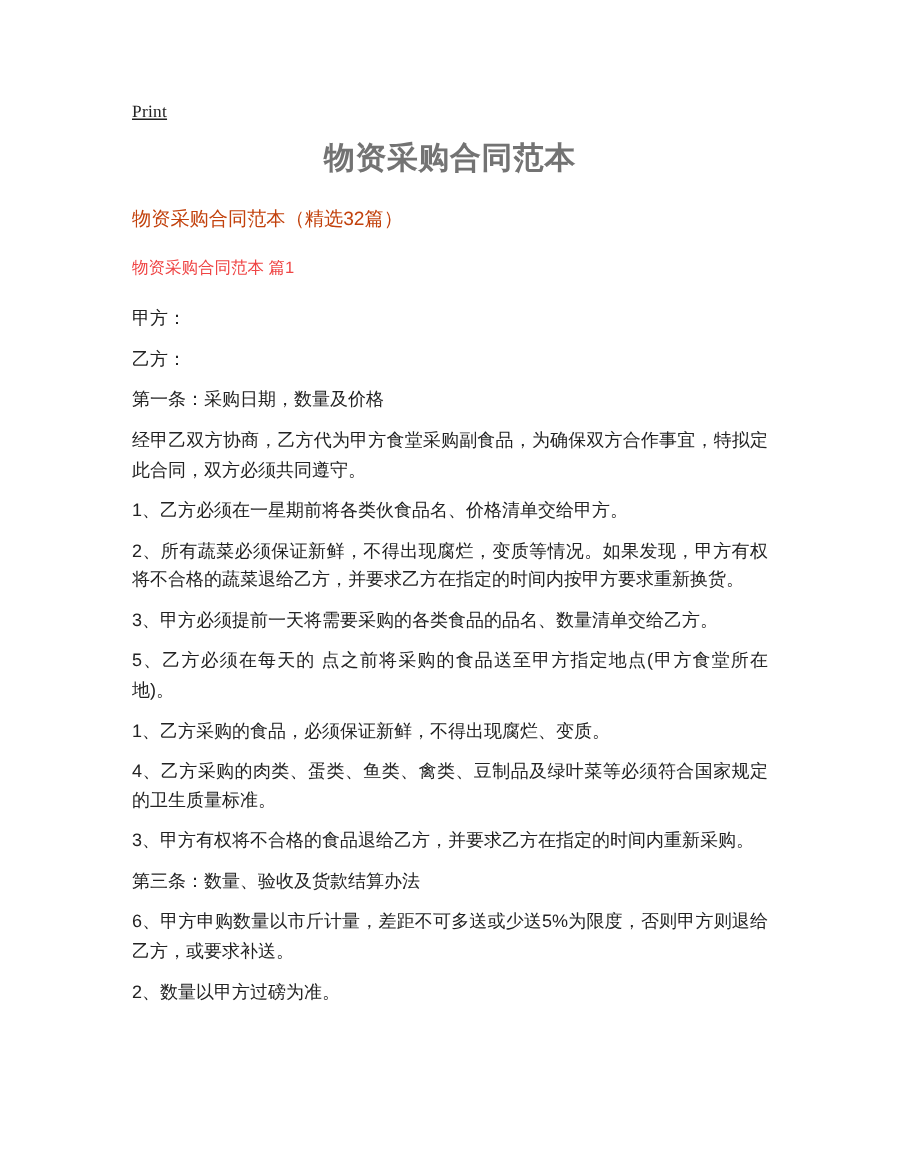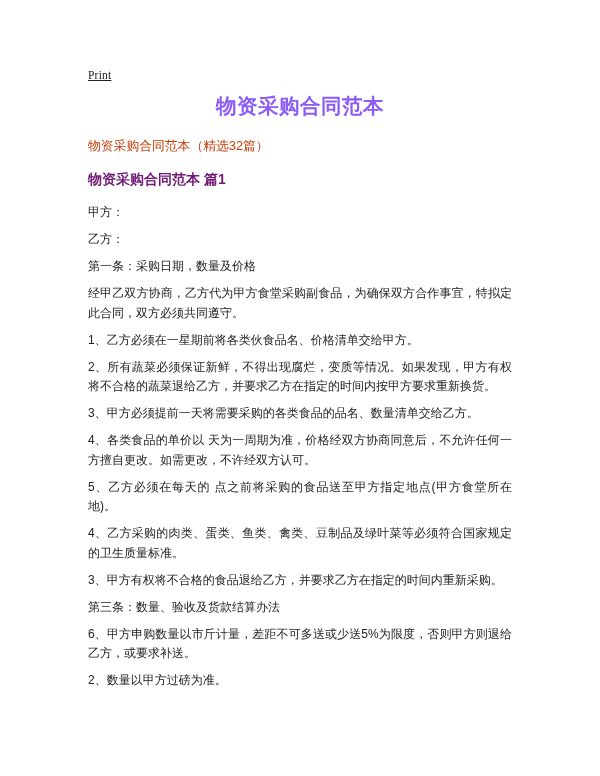--- a/index.html
+++ b/index.html
@@ -37,35 +37,35 @@
     left: 88px;
     top: 92px;
     width: 424px;
   }
   .doc-title {
     font-size: 20.5px;
     font-weight: bold;
     text-align: center;
     line-height: 28px;
     margin: 0 0 16px 0;
-    color: #8b5cf6;
+    color: #737373;
     letter-spacing: 0.5px;
   }
   .subtitle {
     font-size: 12.8px;
     line-height: 20px;
     margin: 0 0 13px 0;
     color: #c2410c;
   }
   .section-heading {
-    font-size: 14px;
-    font-weight: bold;
+    font-size: 11px;
+    font-weight: normal;
     line-height: 20px;
     margin: 0 0 14px 0;
-    color: #701a75;
+    color: #ef4444;
   }
   .para {
     font-size: 12px;
     line-height: 19.5px;
     margin: 0 0 7.5px 0;
     color: #222222;
     text-align: justify;
     text-justify: inter-ideograph;
   }
 </style>
@@ -84,22 +84,22 @@
 
     <p class="section-heading">物资采购合同范本 篇1</p>
 
     <p class="para">甲方：</p>
     <p class="para">乙方：</p>
     <p class="para">第一条：采购日期，数量及价格</p>
     <p class="para">经甲乙双方协商，乙方代为甲方食堂采购副食品，为确保双方合作事宜，特拟定此合同，双方必须共同遵守。</p>
     <p class="para">1、乙方必须在一星期前将各类伙食品名、价格清单交给甲方。</p>
     <p class="para">2、所有蔬菜必须保证新鲜，不得出现腐烂，变质等情况。如果发现，甲方有权将不合格的蔬菜退给乙方，并要求乙方在指定的时间内按甲方要求重新换货。</p>
     <p class="para">3、甲方必须提前一天将需要采购的各类食品的品名、数量清单交给乙方。</p>
-    <p class="para">4、各类食品的单价以 天为一周期为准，价格经双方协商同意后，不允许任何一方擅自更改。如需更改，不许经双方认可。</p>
     <p class="para">5、乙方必须在每天的 点之前将采购的食品送至甲方指定地点(甲方食堂所在地)。</p>
+    <p class="para">1、乙方采购的食品，必须保证新鲜，不得出现腐烂、变质。</p>
     <p class="para">4、乙方采购的肉类、蛋类、鱼类、禽类、豆制品及绿叶菜等必须符合国家规定的卫生质量标准。</p>
     <p class="para">3、甲方有权将不合格的食品退给乙方，并要求乙方在指定的时间内重新采购。</p>
     <p class="para">第三条：数量、验收及货款结算办法</p>
     <p class="para">6、甲方申购数量以市斤计量，差距不可多送或少送5%为限度，否则甲方则退给乙方，或要求补送。</p>
     <p class="para">2、数量以甲方过磅为准。</p>
 
   </div>
 </div>
 
 </body></html>

